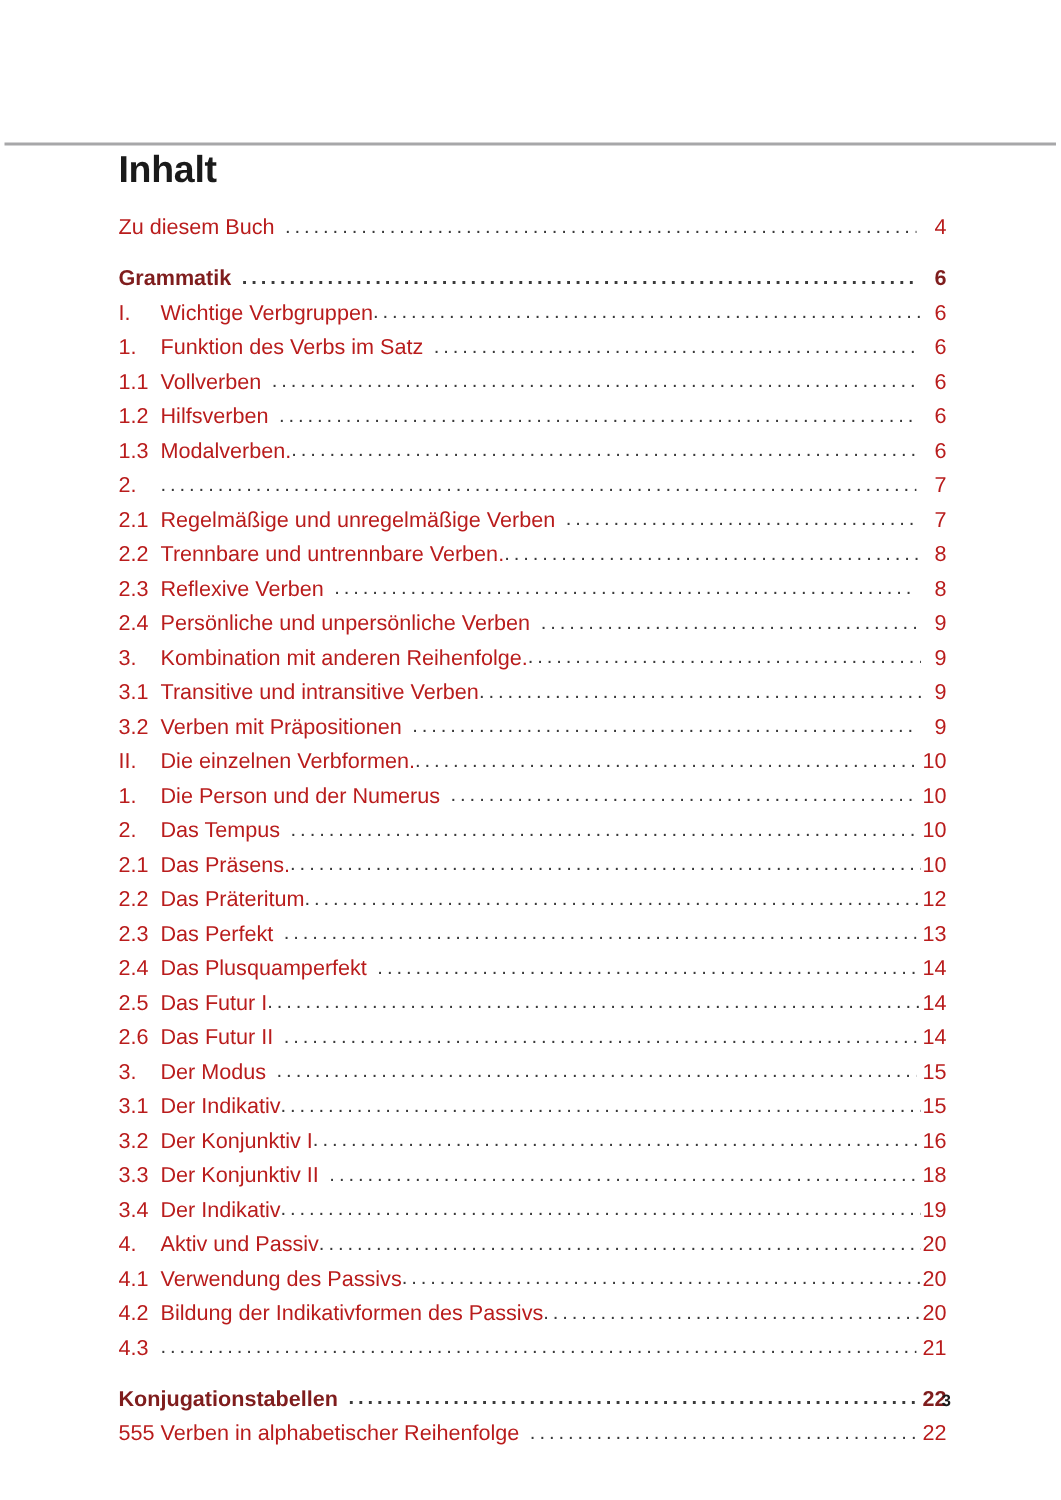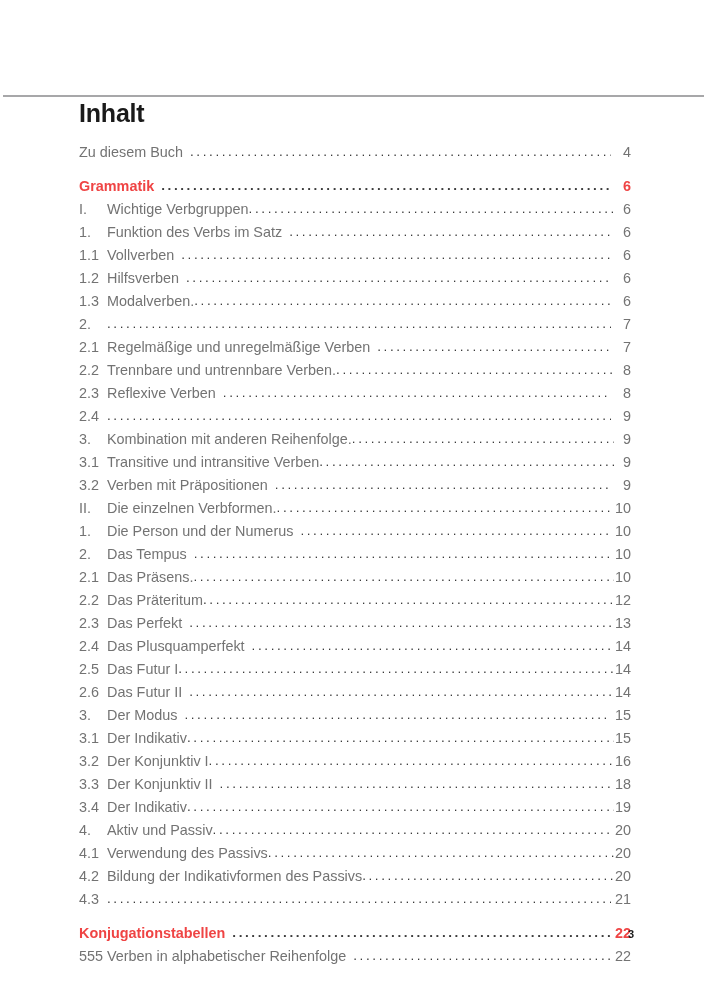--- a/index.html
+++ b/index.html
@@ -41,25 +41,25 @@
     line-height: 1;
   }
 
   
   .toc-row {
     display: flex;
     align-items: baseline;
     font-size: 14.4px;
     line-height: 1;
     height: 23px;
-    color: #737373;
+    color: #b91c1c;
     white-space: nowrap;
   }
   .toc-row.gap-before { margin-top: 11px; }
-  .toc-row.bold { font-weight: bold; color: #ef4444; justify-content: flex-end; }
+  .toc-row.bold { font-weight: bold; color: #7f1d1d; justify-content: flex-end; }
 
   .toc-num {
     flex: 0 0 auto;
     width: 28px;
     text-align: left;
   }
 
   .toc-label {
     flex: 0 0 auto;
   }
@@ -163,20 +163,21 @@
         <span class="toc-page">8</span>
       </div>
       <div class="toc-row">
         <span class="toc-num">2.3</span>
         <span class="toc-label pad-right">Reflexive Verben</span>
         <span class="toc-dots"></span>
         <span class="toc-page">8</span>
       </div>
       <div class="toc-row">
         <span class="toc-num">2.4</span>
+        <span class="toc-label pad-right">Persönliche und unpersönliche Verben</span>
         <span class="toc-dots"></span>
         <span class="toc-page">9</span>
       </div>
       <div class="toc-row tight">
         <span class="toc-num">3.</span>
         <span class="toc-label">Kombination mit anderen Reihenfolge.</span>
         <span class="toc-dots"></span>
         <span class="toc-page">9</span>
       </div>
       <div class="toc-row tight">

